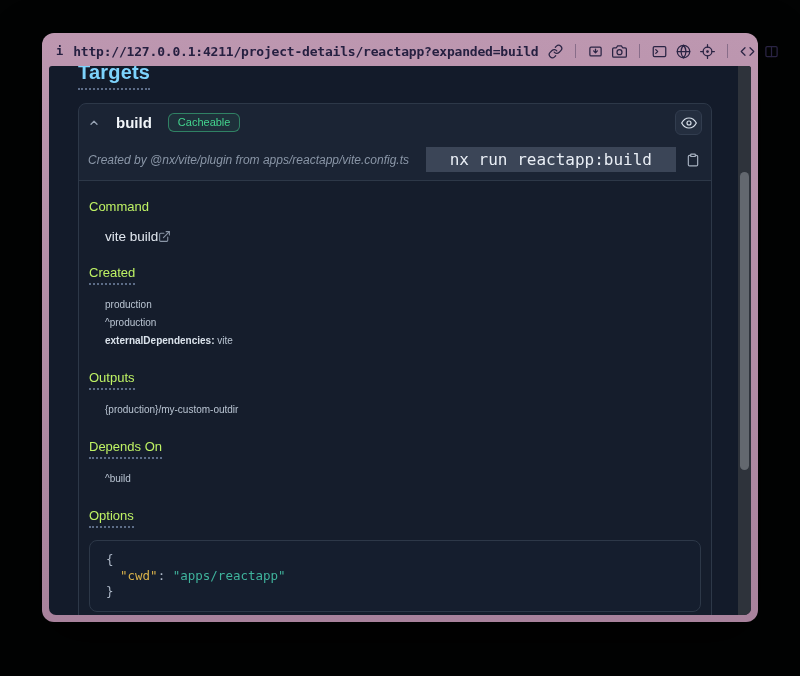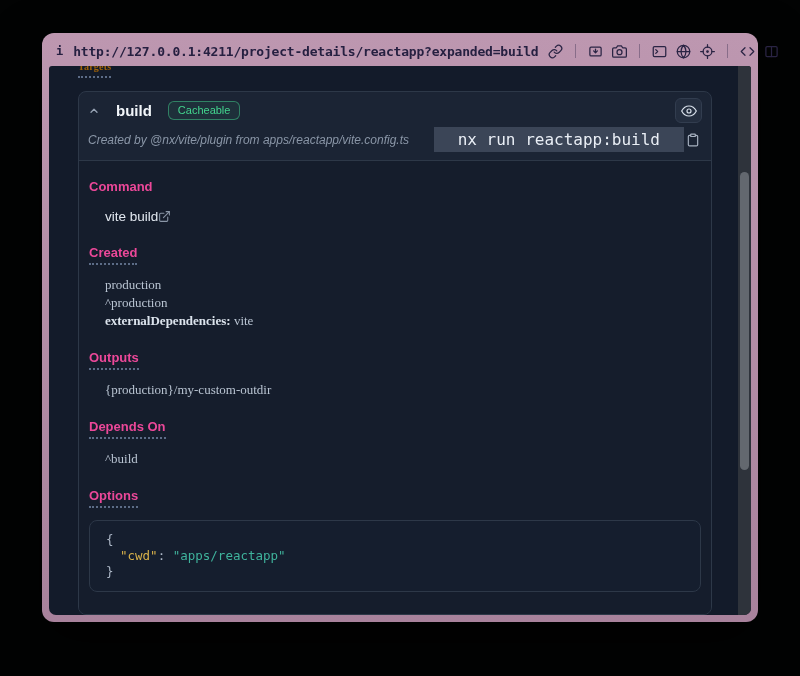--- a/index.html
+++ b/index.html
@@ -40,22 +40,22 @@
   
   .content {
     position:absolute; left:7px; right:7px; top:33px; bottom:7px;
     background:#131b2a;
     border-radius:3px 3px 7px 7px;
     overflow:hidden;
   }
   .main { padding:0 39px 0 29px; }
 
   .page-title {
-    font-size:10px; font-weight:600; color:#a16207;
-    margin-top:-5px; letter-spacing:.2px;font-family:Liberation Serif, serif;
+    font-size:20px; font-weight:600; color:#7dd3fc;
+    margin-top:-5px; letter-spacing:.2px;
   }
   .dotted-u { display:inline-block; border-bottom:2px dotted #5c6c87; padding-bottom:4px; }
 
   
   .card {
     border:1px solid #2d3848; border-radius:8px; overflow:hidden;
     margin-top:13px; background:#1b2434;
   }
   .card-header { padding:6px 9px 8px; }
   .hrow1 { display:flex; align-items:center; gap:16px; }
@@ -66,35 +66,35 @@
     border:1px solid rgba(67,212,142,.5);
     background:rgba(67,212,142,.07);
     border-radius:6px; padding:2px 9px 3px;
   }
   .eye-btn {
     margin-left:auto; width:27px; height:25px;
     background:#242e3f; border:1px solid #323d4f; border-radius:6px;
     display:flex; align-items:center; justify-content:center;
     color:#d7dfe9; cursor:pointer;
   }
-  .hrow2 { display:flex; align-items:center; margin-top:4px; gap:0;justify-content:center; }
+  .hrow2 { display:flex; align-items:center; margin-top:12px; gap:8px;justify-content:center; }
   .created-by { font-size:12px; font-style:italic; color:#8a96a7; flex:1; }
   .cmd-chip {
     font-family:"DejaVu Sans Mono", monospace; font-size:16px;
     color:#e9eef5; background:#3b4557; border-radius:0; padding:3px 24px;
     white-space:nowrap;
   }
   .copy-btn { color:#a7b1c0; display:flex; padding:0 2px; cursor:pointer; }
 
   .card-body { background:#151d2c; border-top:1px solid #2d3848; padding:16px 10px 22px; }
-  .sec-label { font-size:13px; color:#ec4899; font-weight:700; }
+  .sec-label { font-size:13px; color:#bef264; font-weight:400; }
   .sec-label.dotted-u { border-bottom-width:2px; padding-bottom:3px; }
   .vals { margin:11px 0 18px 16px; }
   .mono {
-    font-family:Liberation Serif, serif; font-size:13px;
+    font-family:Liberation Sans, sans-serif; font-size:10px;
     color:#b9c4d2; line-height:18px; white-space:pre-wrap;
   }
   .mkey { font-weight:700; color:#dbe3ec; }
   .cmd-row {
     display:flex; align-items:center; 
     margin:14px 0 19px 16px; font-size:13.5px; color:#e2e8f0;
   }
   .ext-icon { color:#8a96a7; display:flex; }
 
   .options-box {

